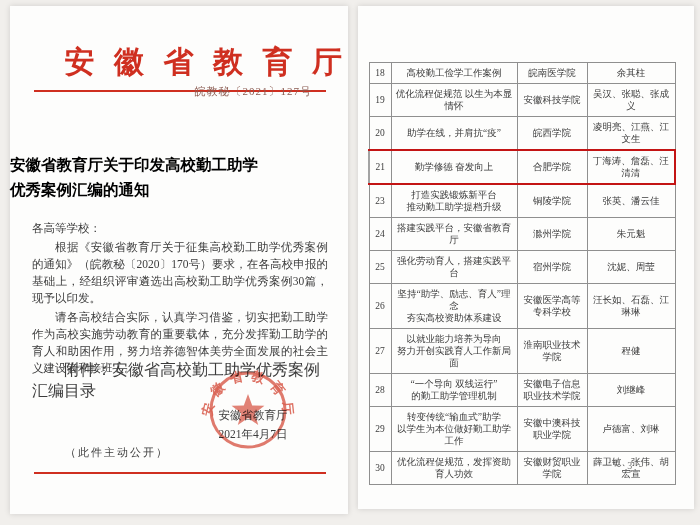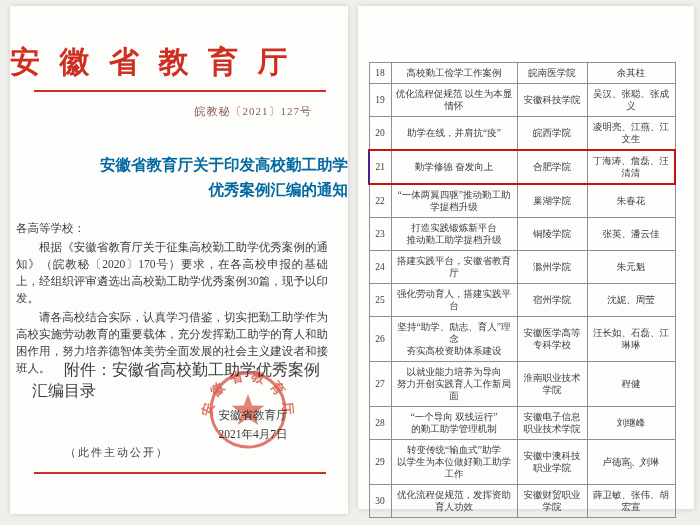--- a/index.html
+++ b/index.html
@@ -9,37 +9,37 @@
     font-family:"Liberation Serif","DejaVu Serif",serif;
   }
   .page{
     position:absolute;background:#fdfdfc;
     box-shadow:0 0 6px rgba(0,0,0,.14);
   }
   
   #left-page{left:10px;top:6px;width:338px;height:508px;}
   .agency{
     position:absolute;top:36px;left:0;width:100%;
-    text-align:left;color:#cf2f20;font-weight:bold;
+    text-align:right;color:#cf2f20;font-weight:bold;
     font-size:30px;letter-spacing:6px;white-space:nowrap;
   }
   .red-line{position:absolute;left:24px;right:22px;height:2px;background:#cf2f20;}
   #line-top{top:84px;}
   #line-bottom{top:466px;}
   .doc-number{
-    position:absolute;top:98px;right:36px;
+    position:absolute;top:78px;right:36px;
     font-size:11px;color:#8a5a50;letter-spacing:1px;
   }
   .doc-title{
     position:absolute;top:146px;left:0;width:100%;
-    text-align:right;font-weight:bold;color:#0369a1;
+    text-align:left;font-weight:bold;color:#000000;
     font-size:15.5px;line-height:25px;
   }
   .doc-body{
-    position:absolute;top:214px;left:6px;right:20px;
+    position:absolute;top:214px;left:22px;right:20px;
     font-size:11.5px;color:#3c3c3c;line-height:17px;
     text-align:justify;
   }
   .doc-body p{margin:0 0 2px 0;}
   .doc-body p.indent{text-indent:2em;}
   .attachment{
     position:absolute;top:354px;left:22px;right:20px;
     font-size:16px;color:#3c3c3c;text-indent:2em;
   }
   .sign-block{
@@ -65,21 +65,21 @@
     border:1px solid #8f8f8f;
     padding:4px 2px;text-align:center;vertical-align:middle;
     line-height:12px;overflow:hidden;
   }
   .col-no{width:22px;}
   .col-title{width:126px;}
   .col-school{width:70px;}
   .col-authors{width:88px;}
   .cell-title{white-space:pre-line;}
   tr.highlight td{border-top:2px solid #c31414;border-bottom:2px solid #c31414;}
-  tr.highlight td:first-child{border-left:2px solid #4c1d95;}
+  tr.highlight td:first-child{border-left:2px solid #a3a3a3;}
   tr.highlight td:last-child{border-right:2px solid #c31414;border-radius:11px;}
   .page-number{
     position:absolute;right:50px;bottom:38px;
     font-size:10px;color:#777;letter-spacing:2px;
   }
 </style>
 </head>
 <body>
 
 <div class="canvas">
@@ -157,26 +157,20 @@
     <td>凌明亮、江燕、江文生</td>
   </tr>
 
   <tr class="highlight">
     <td>21</td>
     <td class="cell-title">勤学修德 奋发向上</td>
     <td>合肥学院</td>
     <td>丁海涛、詹磊、汪清清</td>
   </tr>
 
-  <tr>
-    <td>22</td>
-    <td class="cell-title">“一体两翼四驱”推动勤工助学提档升级</td>
-    <td>巢湖学院</td>
-    <td>朱春花</td>
-  </tr>
 
   <tr>
     <td>23</td>
     <td class="cell-title">打造实践锻炼新平台
 推动勤工助学提档升级</td>
     <td>铜陵学院</td>
     <td>张英、潘云佳</td>
   </tr>
 
   <tr>

